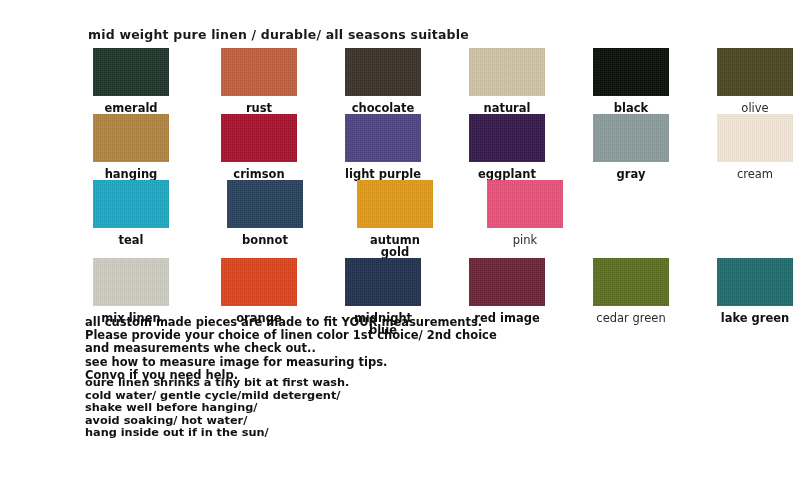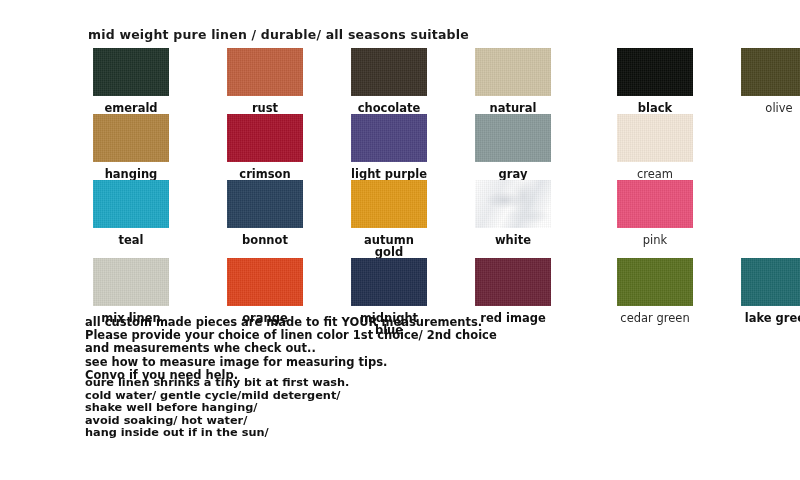--- a/index.html
+++ b/index.html
@@ -45,24 +45,24 @@
     width: 500px;
     margin-bottom: 0px;
     gap: 42px;
   }
   .cell {
     width: 82px;
     margin-right: 1px;
     box-sizing: border-box;
   }
   .cell:nth-child(1) { margin-left: 5px; }
-  .cell:nth-child(2) { margin-left: 15px; }
+  .cell:nth-child(2) { margin-left: 9px; }
   .cell:nth-child(3) { margin-left: 5px; }
   .cell:nth-child(4) { margin-left: 5px; }
-  .cell:nth-child(5) { margin-left: 23px; }
+  .cell:nth-child(5) { margin-left: 5px; }
   .cell:nth-child(6) { margin-left: 5px; }
 
   .swatch {
     width: 76px;
     height: 48px;
     position: relative;
     overflow: hidden;
   }
   .swatch .tex {
     position: absolute;
@@ -180,20 +180,26 @@
           </div>
           <div class="label">crimson</div>
         </div>
         <div class="cell">
           <div class="swatch" style="background: rgb(77, 68, 128);">
             <div class="tex"></div>
           </div>
           <div class="label">light purple</div>
         </div>
         <div class="cell">
+          <div class="swatch" style="background: rgb(51, 25, 74);">
+            <div class="tex"></div>
+          </div>
+          <div class="label">eggplant</div>
+        </div>
+        <div class="cell">
           <div class="swatch" style="background: rgb(138, 155, 155);">
             <div class="tex"></div>
           </div>
           <div class="label">gray</div>
         </div>
         <div class="cell">
           <div class="swatch" style="background: rgb(242, 230, 216);">
             <div class="tex"></div>
           </div>
           <div class="label thin">cream</div>
@@ -211,27 +217,20 @@
             <div class="tex"></div>
           </div>
           <div class="label">bonnot</div>
         </div>
         <div class="cell">
           <div class="swatch" style="background: rgb(224, 154, 26);">
             <div class="tex"></div>
           </div>
           <div class="label">autumn
 gold</div>
-        </div>
-        <div class="cell">
-          <div class="swatch white-fabric">
-            <div class="fold"></div>
-            <div class="tex"></div>
-          </div>
-          <div class="label">white</div>
         </div>
         <div class="cell">
           <div class="swatch" style="background: rgb(232, 81, 122);">
             <div class="tex"></div>
           </div>
           <div class="label thin">pink</div>
         </div>
       </div>
       <div class="row">
         <div class="cell">

